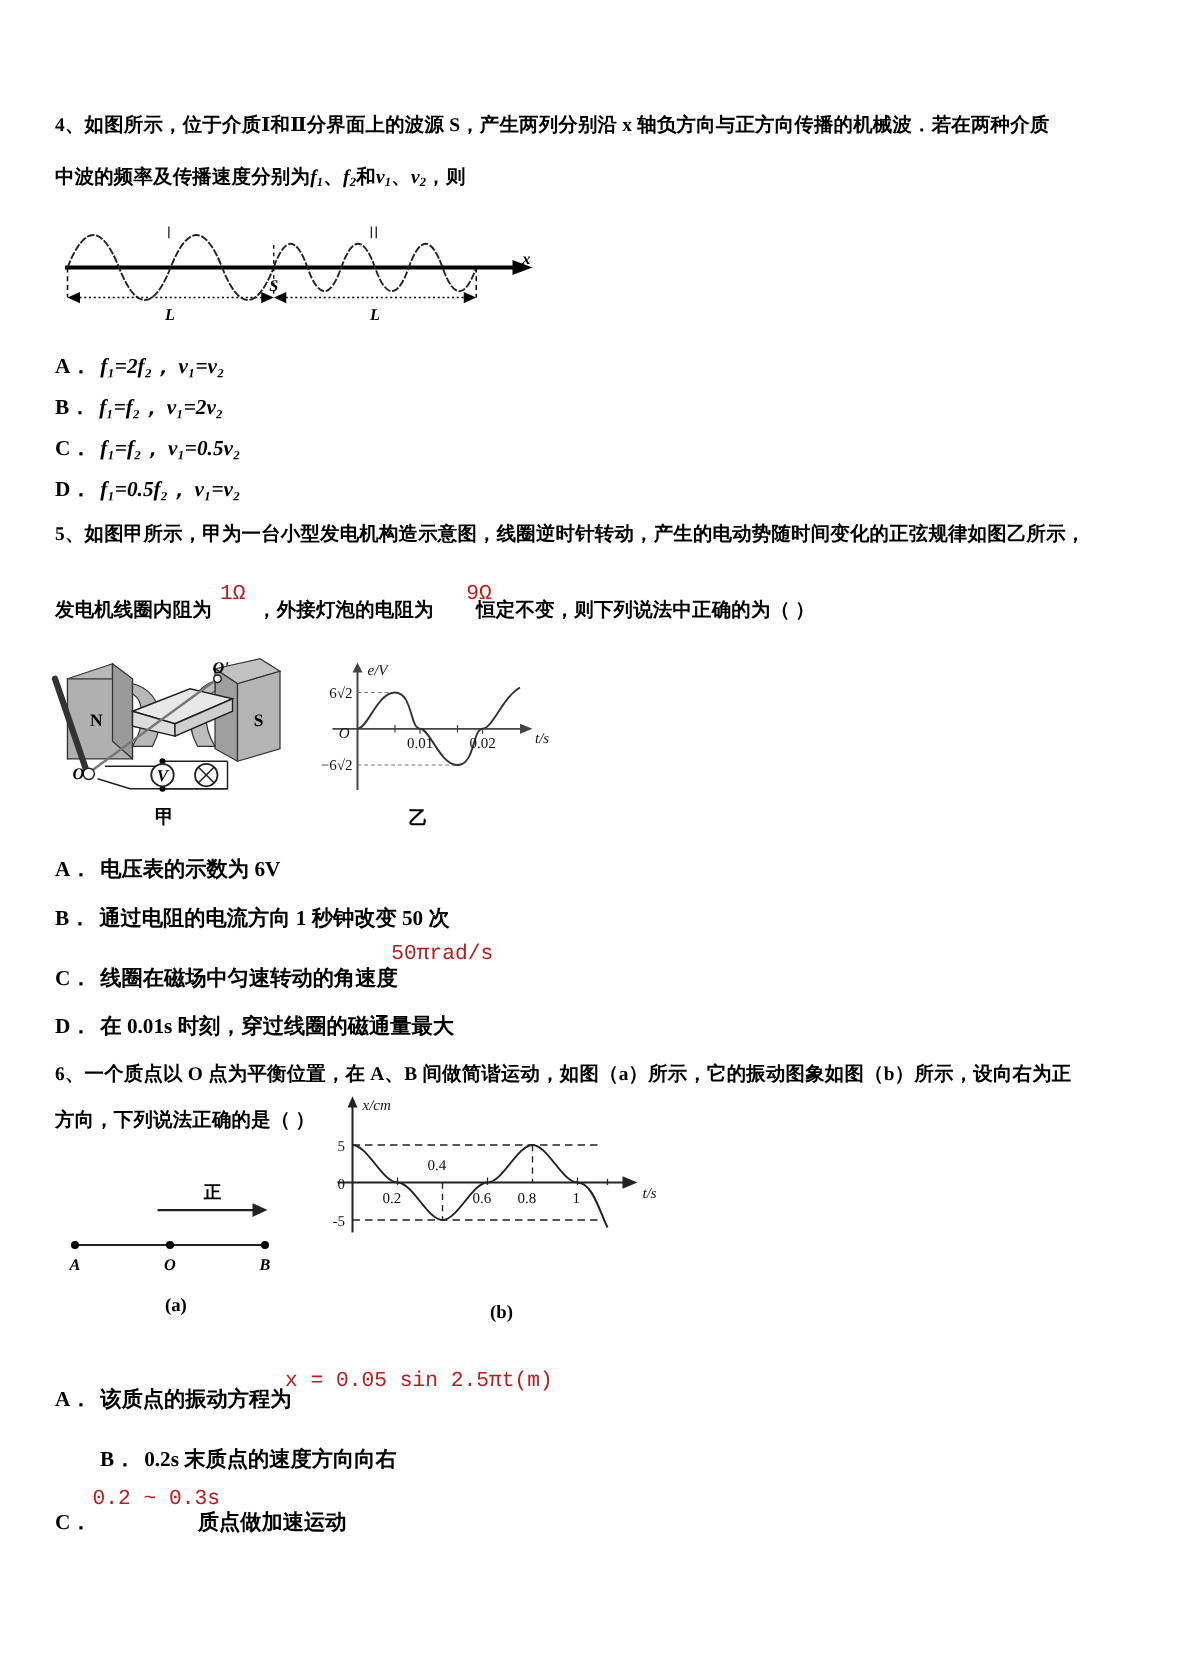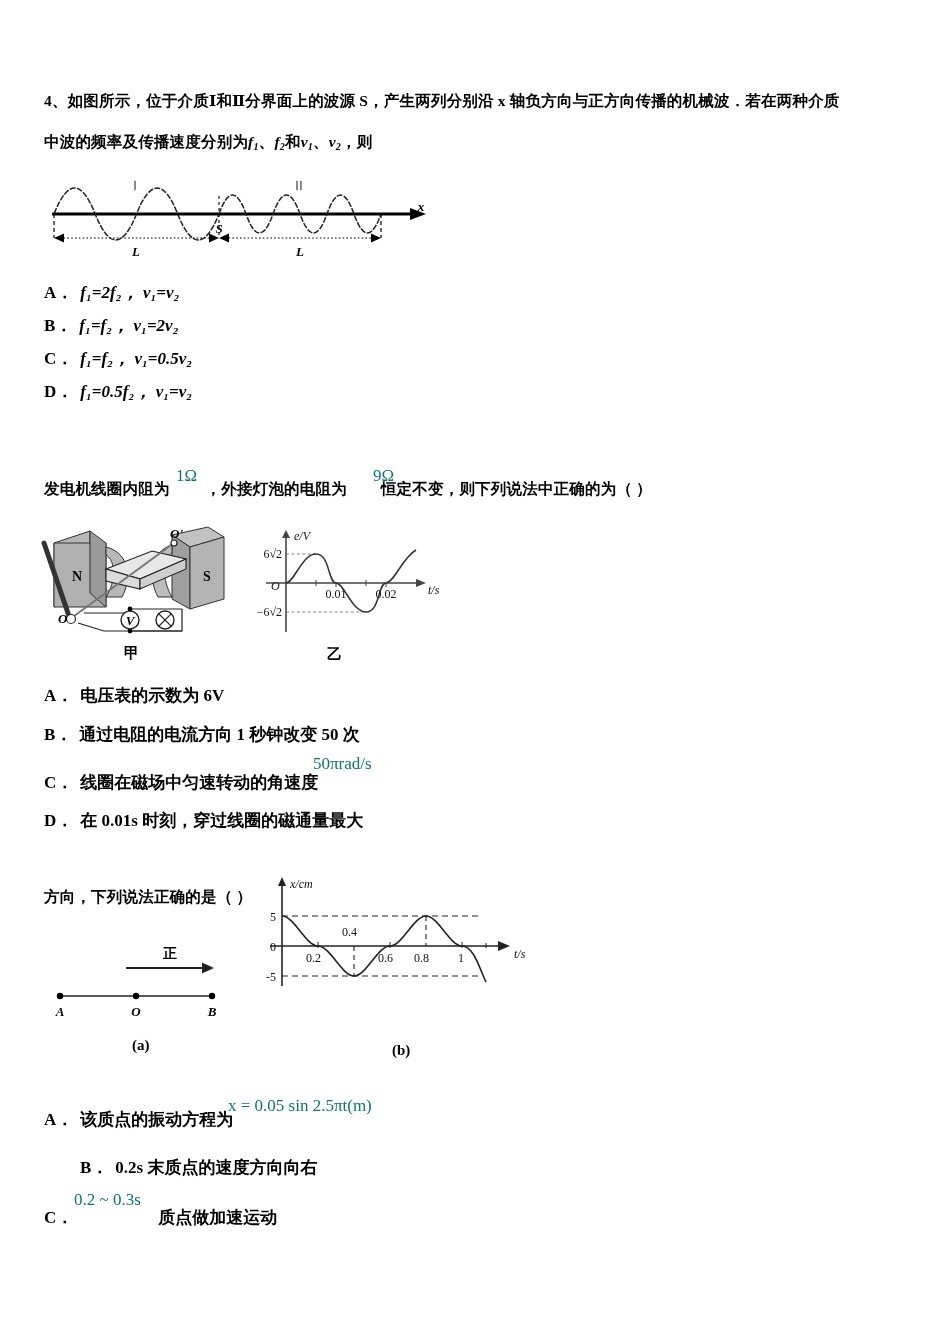--- a/index.html
+++ b/index.html
@@ -44,23 +44,23 @@
     font-weight: 700;
     margin-right: 7px;
   }
   .ital { font-style: italic; }
   sub {
     font-size: 0.65em;
     vertical-align: -0.25em;
   }
   .sup-inline {
     position: absolute;
-    font-family: Liberation Serif, serif;
+    font-family: Liberation Mono, monospace;
     font-size: 17px;
-    color: #0f766e;
+    color: #b91c1c;
     text-align: right;
   }
 
   
   .figbox { position: absolute; }
   .figcap {
     position: absolute;
     font-size: 15px;
     font-weight: 700;
     font-family: "Liberation Serif", serif;
@@ -149,20 +149,21 @@
   <div class="opt" style="left:44px; top:316px;">
     <span class="lbl">B．</span><span class="ital">f₁=f₂， v₁=2v₂</span>
   </div>
   <div class="opt" style="left:44px; top:349px;">
     <span class="lbl">C．</span><span class="ital">f₁=f₂， v₁=0.5v₂</span>
   </div>
   <div class="opt" style="left:44px; top:382px;">
     <span class="lbl">D．</span><span class="ital">f₁=0.5f₂， v₁=v₂</span>
   </div>
 
+  <div class="qline" style="left:44px; top:419px;">5、如图甲所示，甲为一台小型发电机构造示意图，线圈逆时针转动，产生的电动势随时间变化的正弦规律如图乙所示，</div>
 
   <div class="qline" style="left:44px; top:480px;">
     <span>发电机线圈内阻为</span><span style="display:inline-block;width:36px;"></span><span>，外接灯泡的电阻为</span><span style="display:inline-block;width:34px;"></span><span>恒定不变，则下列说法中正确的为（     ）</span>
   </div>
   <div class="sup-inline" style="left:176px; top:466px;">1Ω</div>
   <div class="sup-inline" style="left:373px; top:466px;">9Ω</div>
 
   <div class="figbox" style="left:44px; top:527px;">
     <svg width="195" height="112" viewBox="0 0 195 112">
 
@@ -245,20 +246,21 @@
   </div>
   <div class="opt" style="left:44px; top:773px;">
     <span class="lbl">C．</span><span>线圈在磁场中匀速转动的角速度</span>
   </div>
   <div class="sup-inline" style="left:313px; top:754px;">50πrad/s</div>
 
   <div class="opt" style="left:44px; top:811px;">
     <span class="lbl">D．</span><span>在 0.01s 时刻，穿过线圈的磁通量最大</span>
   </div>
 
+  <div class="qline" style="left:44px; top:851px;">6、一个质点以 O 点为平衡位置，在 A、B 间做简谐运动，如图（a）所示，它的振动图象如图（b）所示，设向右为正</div>
   <div class="qline" style="left:44px; top:888px;">方向，下列说法正确的是（     ）</div>
 
   <div class="figbox" style="left:44px; top:928px;">
     <svg width="220" height="100" viewBox="0 0 220 100">
       <line x1="16" y1="68" x2="168" y2="68" stroke="#222" stroke-width="1.6"></line>
       <circle cx="16" cy="68" r="3.2" fill="#000"></circle>
       <circle cx="92" cy="68" r="3.2" fill="#000"></circle>
       <circle cx="168" cy="68" r="3.2" fill="#000"></circle>
       <text class="figlabel-it" x="16" y="88" text-anchor="middle">A</text>
       <text class="figlabel-it" x="92" y="88" text-anchor="middle">O</text>

